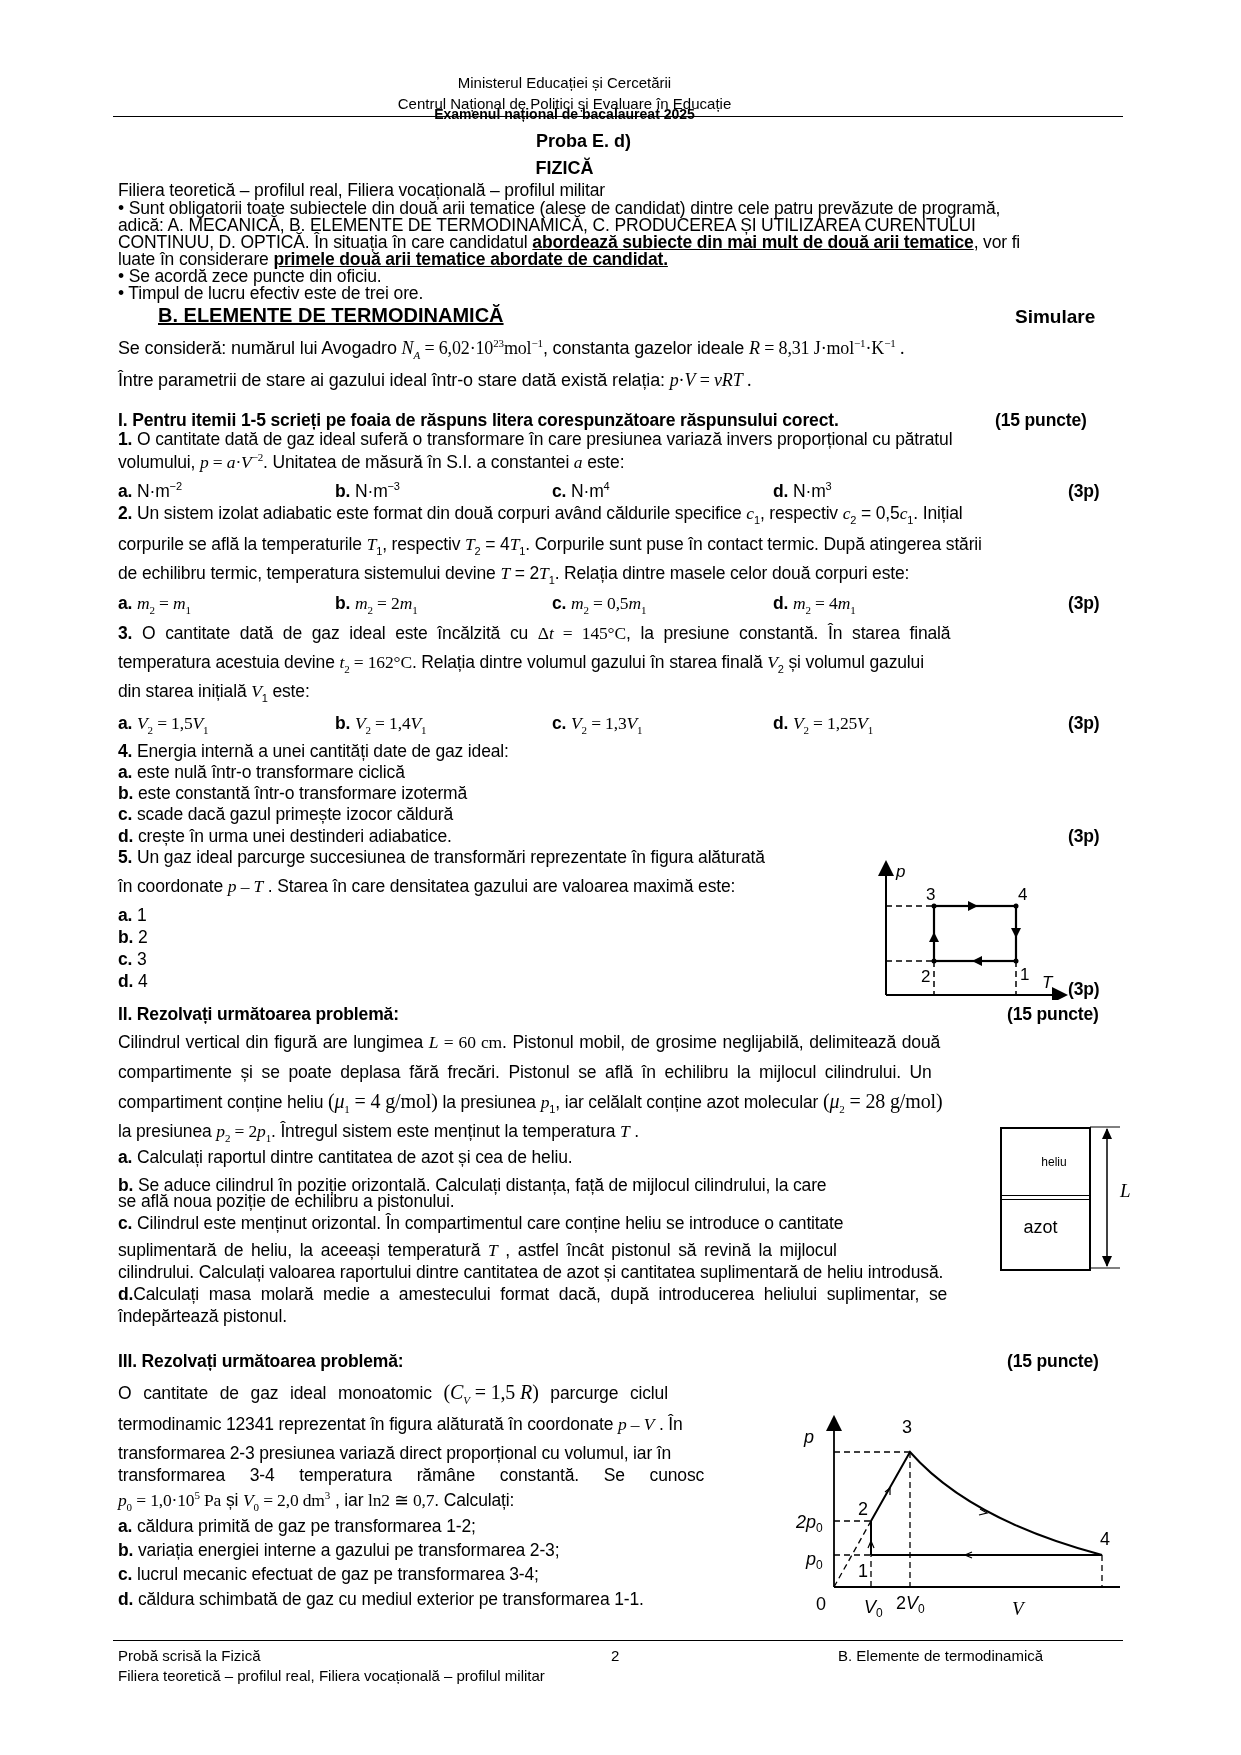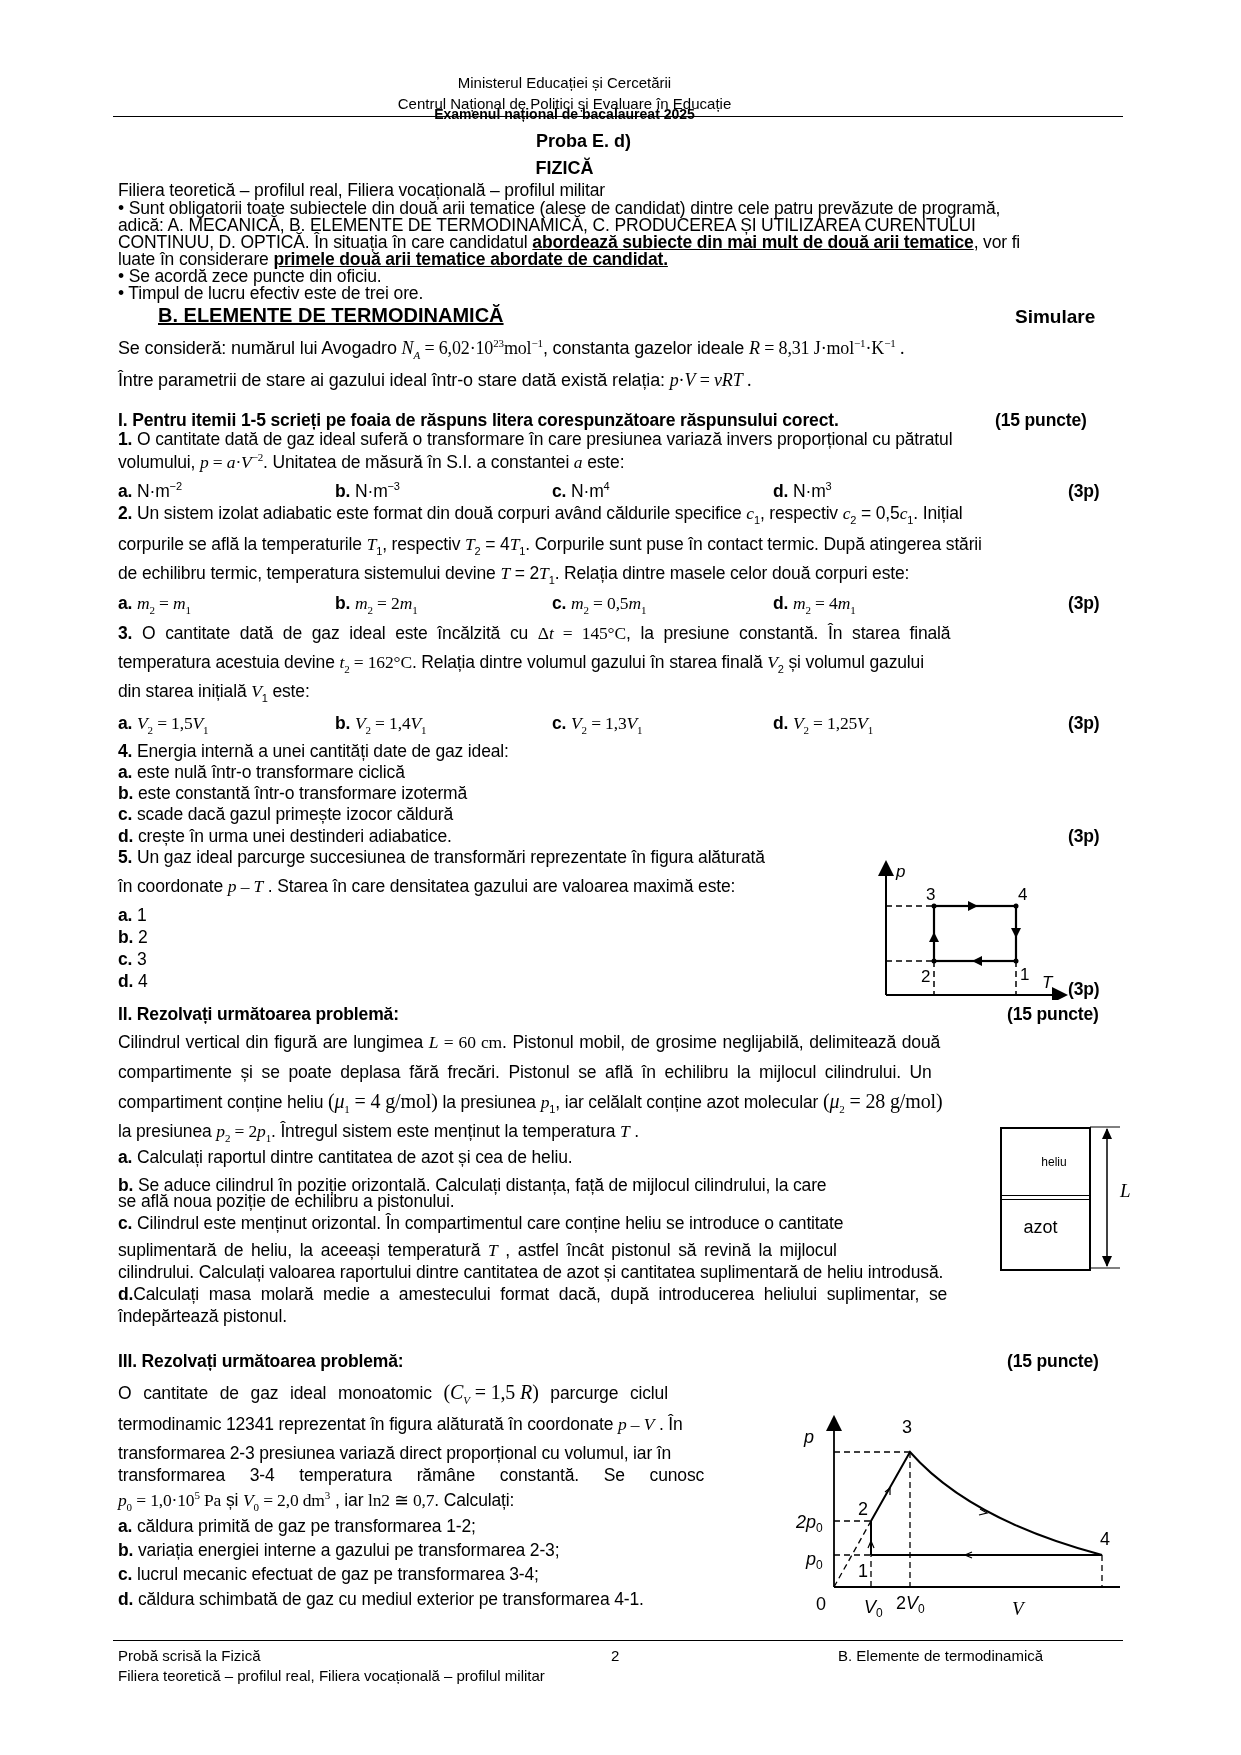--- a/index.html
+++ b/index.html
@@ -162,21 +162,21 @@
 <div class="abs b t" style="left:1007px;top:1351px;">(15 puncte)</div>
 
 <div class="abs t" style="left:118px;top:1381px;word-spacing:7px;">O cantitate de gaz ideal monoatomic <span class="m" style="font-size:20px;word-spacing:0;">(<i>C<sub>V</sub></i> = 1,5 <i>R</i>)</span> parcurge ciclul</div>
 <div class="abs t" style="left:118px;top:1414px;">termodinamic 12341 reprezentat în figura alăturată în coordonate <span class="m"><i>p</i> – <i>V</i></span> . În</div>
 <div class="abs t" style="left:118px;top:1443px;">transformarea 2-3 presiunea variază direct proporțional cu volumul, iar în</div>
 <div class="abs t" style="left:118px;top:1465px;word-spacing:20px;">transformarea 3-4 temperatura rămâne constantă. Se cunosc</div>
 <div class="abs t" style="left:118px;top:1490px;"><span class="m"><i>p</i><sub>0</sub> = 1,0·10<sup>5</sup> Pa</span> și <span class="m"><i>V</i><sub>0</sub> = 2,0 dm<sup>3</sup></span> , iar <span class="m">ln2 ≅ 0,7</span>. Calculați:</div>
 <div class="abs t" style="left:118px;top:1516px;"><b>a.</b> <span>căldura primită de gaz pe transformarea 1-2;</span></div>
 <div class="abs t" style="left:118px;top:1540px;"><b>b.</b> <span>variația energiei interne a gazului pe transformarea 2-3;</span></div>
 <div class="abs t" style="left:118px;top:1564px;"><b>c.</b> <span>lucrul mecanic efectuat de gaz pe transformarea 3-4;</span></div>
-<div class="abs t" style="left:118px;top:1589px;"><b>d.</b> <span>căldura schimbată de gaz cu mediul exterior pe transformarea 4-1.</span></div>
+<div class="abs t" style="left:118px;top:1589px;"><b>d.</b> <span>căldura schimbată de gaz cu mediul exterior pe transformarea 1-1.</span></div>
 
 <svg class="abs" style="left:780px;top:1395px;" width="345" height="230" viewBox="0 0 345 230">
   <defs>
     <marker id="ah2" markerWidth="9" markerHeight="9" refX="4.5" refY="4.5" orient="auto">
         <path d="M0,0 L9,4.5 L0,9 z" fill="#000"></path>
       </marker>
   </defs>
   <line x1="54" y1="192" x2="54" y2="28" stroke="#000" stroke-width="1.8" marker-end="url(#ah2)"></line>
   <line x1="54" y1="192" x2="340" y2="192" stroke="#000" stroke-width="1.8"></line>
   <text x="24" y="48" font-size="18" font-style="italic">p</text>

